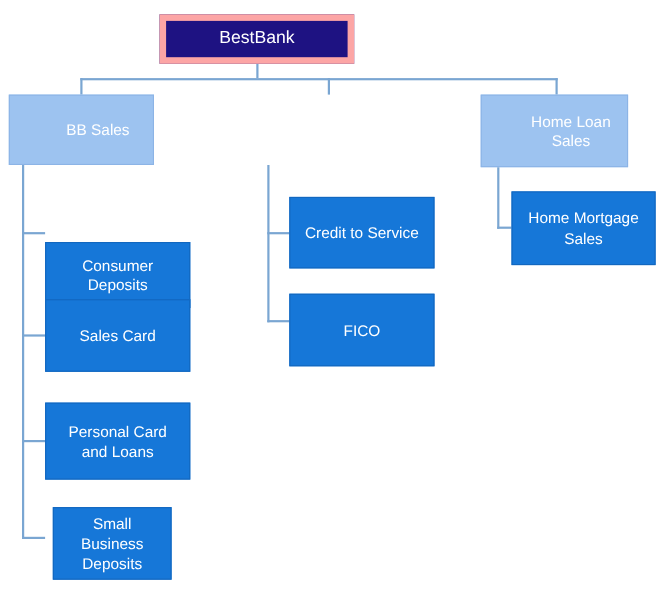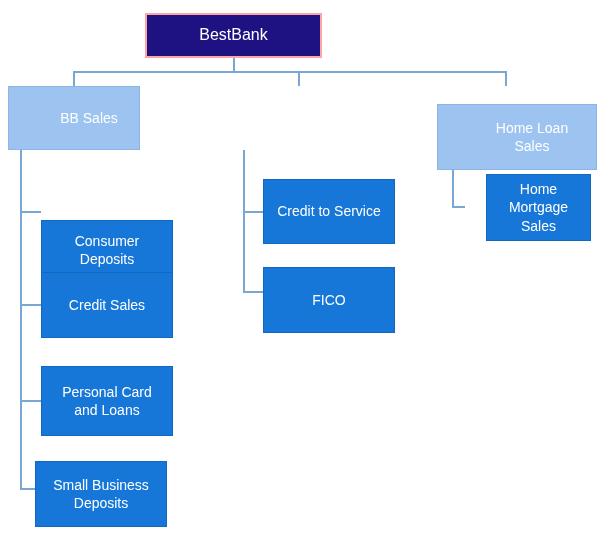--- a/index.html
+++ b/index.html
@@ -17,21 +17,21 @@
     align-items: center;
     justify-content: center;
     text-align: center;
     color: var(--text, #ffffff);
     line-height: 1.3;
     box-sizing: border-box;
     padding: 2px 10px;
   }
   .root {
     background: var(--root-fill, #1e1282);
-    border: 2px solid #fca5a5;
+    border: 6px solid #fca5a5;
     font-size: 16px;
     font-weight: 500;
   }
   .l2 {
     background: var(--level2-fill, #9dc3f0);
     border: 1px solid #8cb4e6;
     font-size: 14px;
     font-weight: 500;
     padding-left: 40px;
   }
@@ -69,41 +69,41 @@
   <div class="vline" style="left:452px; top:152px; height:56px;"></div>
   <div class="hline" style="left:452px; top:206px; width:13px;"></div>
 
   <div class="node root" style="left:145px; top:13px; width:177px; height:45px;">
     <span>BestBank</span>
   </div>
 
   <div class="node l2" style="left:8px; top:86px; width:132px; height:64px;">
     <span>BB Sales</span>
   </div>
-  <div class="node l2" style="left:437px; top:104px; width:160px; height:66px;">
+  <div class="node l2" style="left:437px; top:86px; width:134px; height:66px;">
     <span>Home Loan Sales</span>
   </div>
 
   <div class="node l3" style="left:41px; top:180px; width:132px; height:60px;margin-top:40px;">
     <span>Consumer Deposits</span>
   </div>
   <div class="node l3" style="left:41px; top:272px; width:132px; height:66px;">
-    <span>Credit Sales</span>
+    <span>Sales Card</span>
   </div>
   <div class="node l3" style="left:41px; top:366px; width:132px; height:70px;">
     <span>Personal Card and Loans</span>
   </div>
-  <div class="node l3" style="left:35px; top:461px; width:132px; height:66px;">
+  <div class="node l3" style="left:48px; top:461px; width:108px; height:66px;">
     <span>Small Business Deposits</span>
   </div>
 
   <div class="node l3" style="left:263px; top:179px; width:132px; height:65px;">
     <span>Credit to Service</span>
   </div>
   <div class="node l3" style="left:263px; top:267px; width:132px; height:66px;">
     <span>FICO</span>
   </div>
 
-  <div class="node l3" style="left:486px; top:174px; width:105px; height:67px;">
+  <div class="node l3" style="left:465px; top:174px; width:131px; height:67px;">
     <span>Home Mortgage Sales</span>
   </div>
 
 </div>
 
 </body></html>

